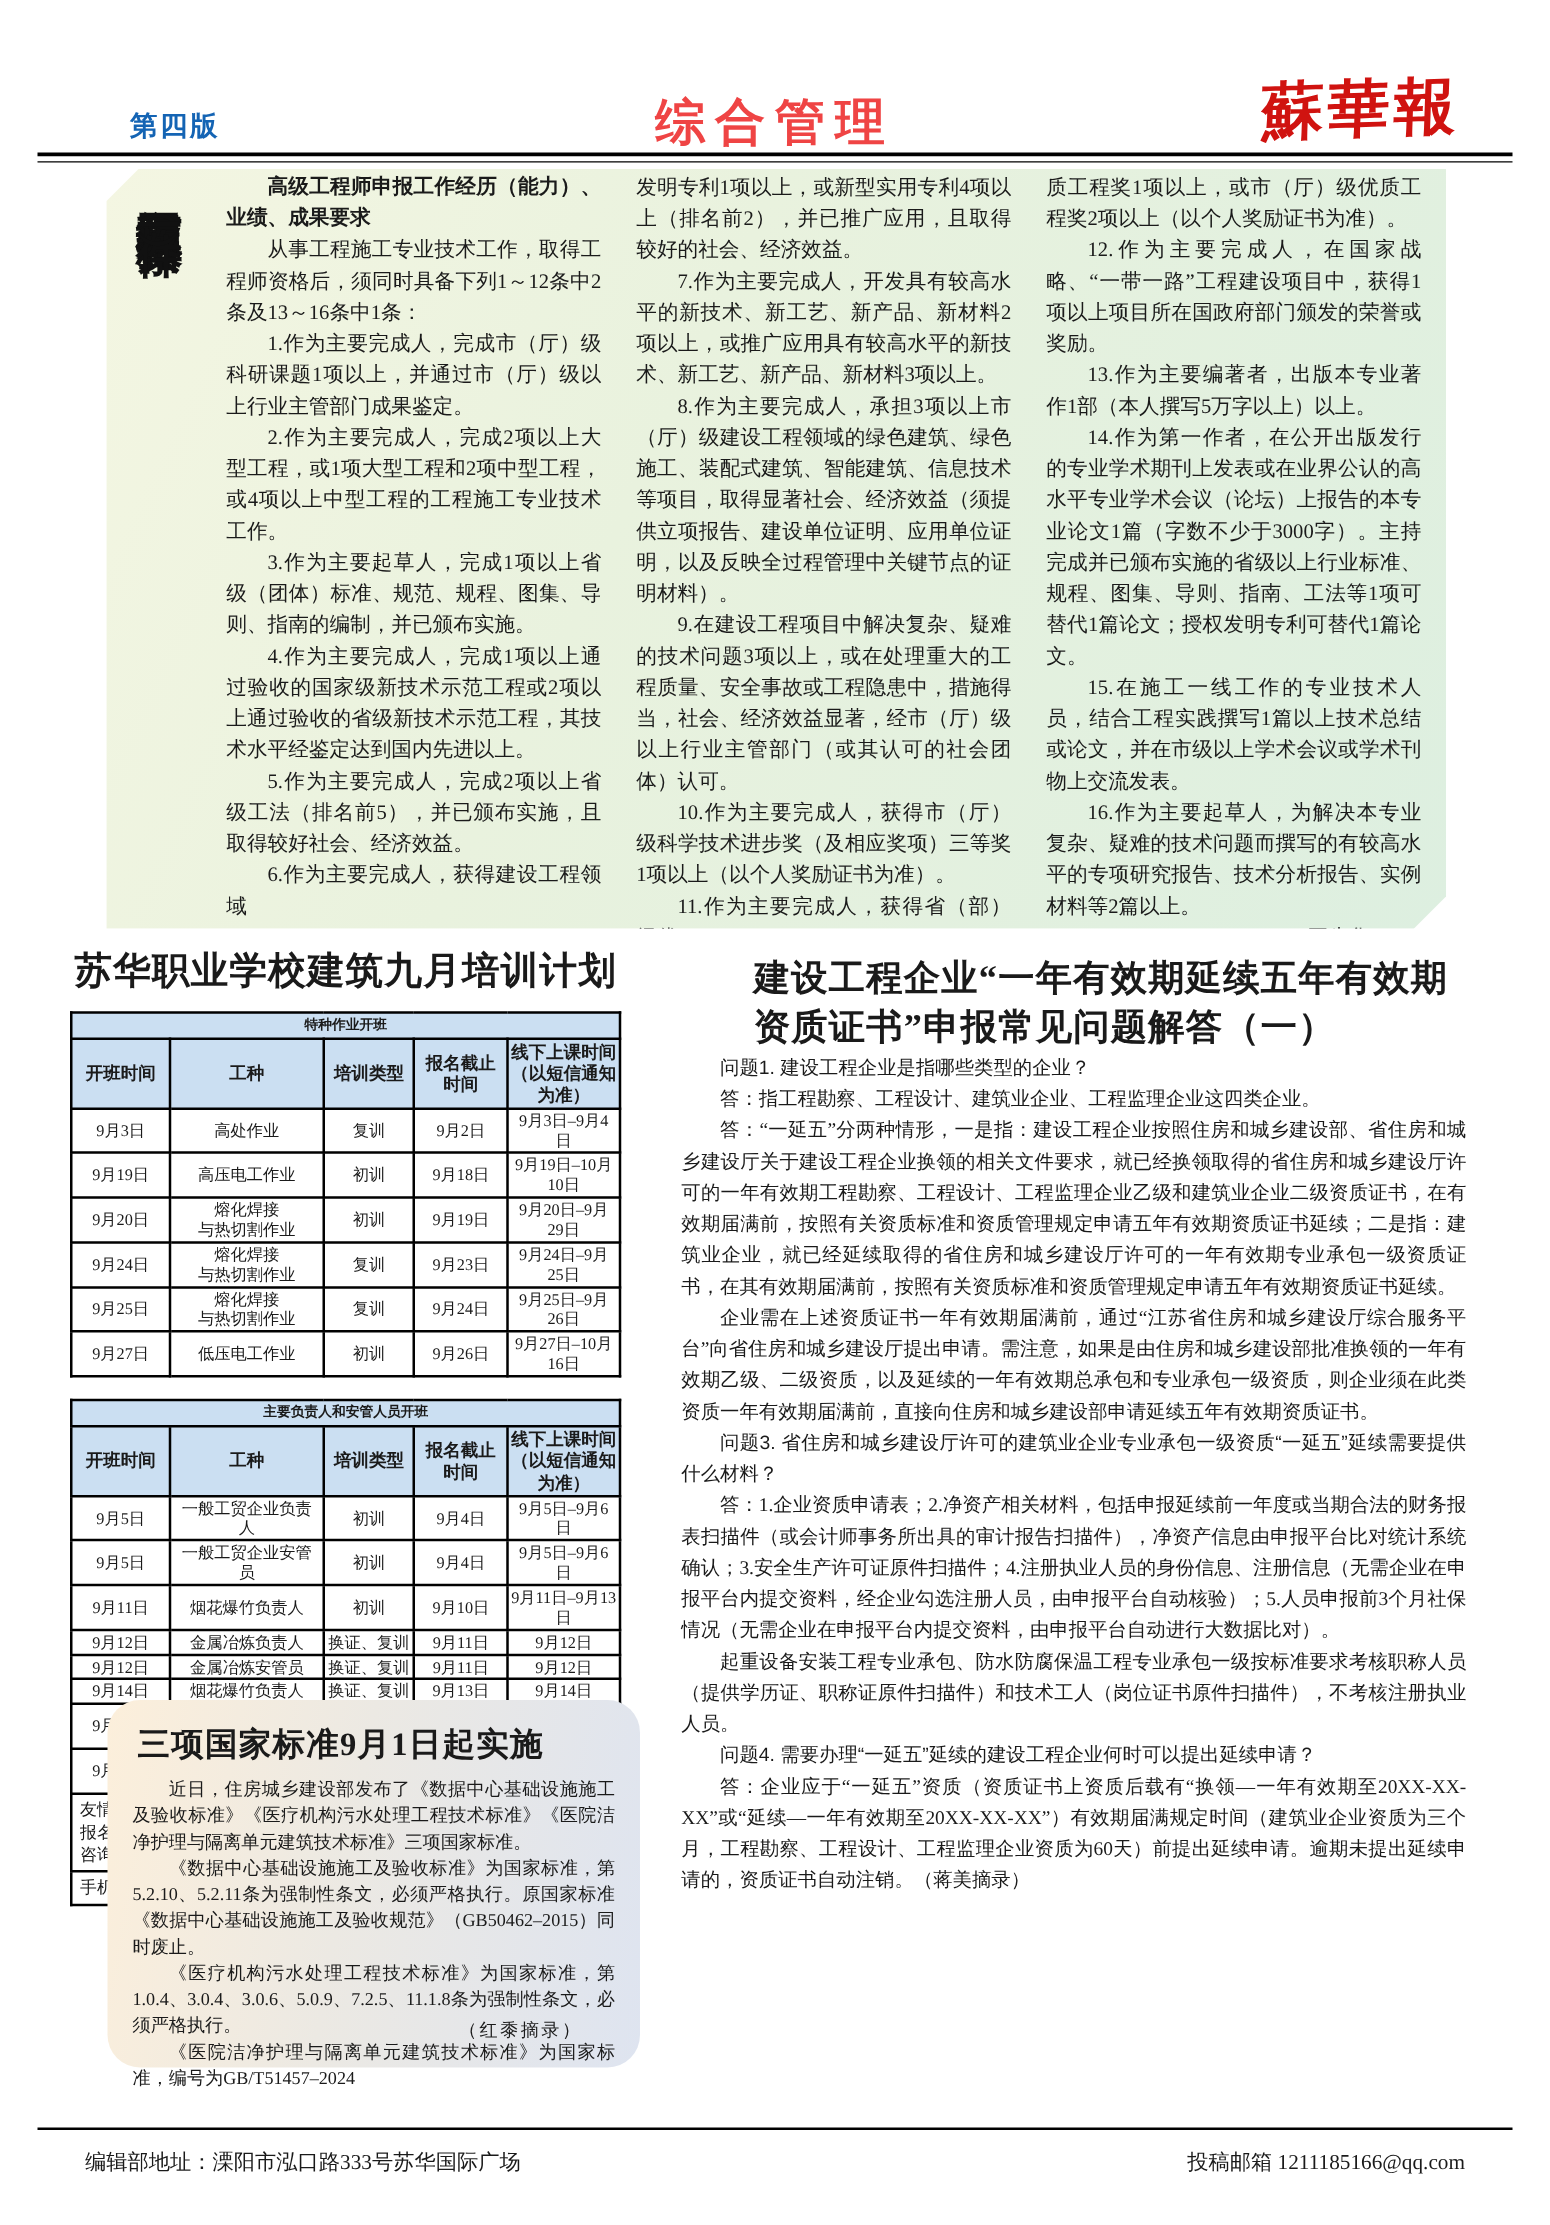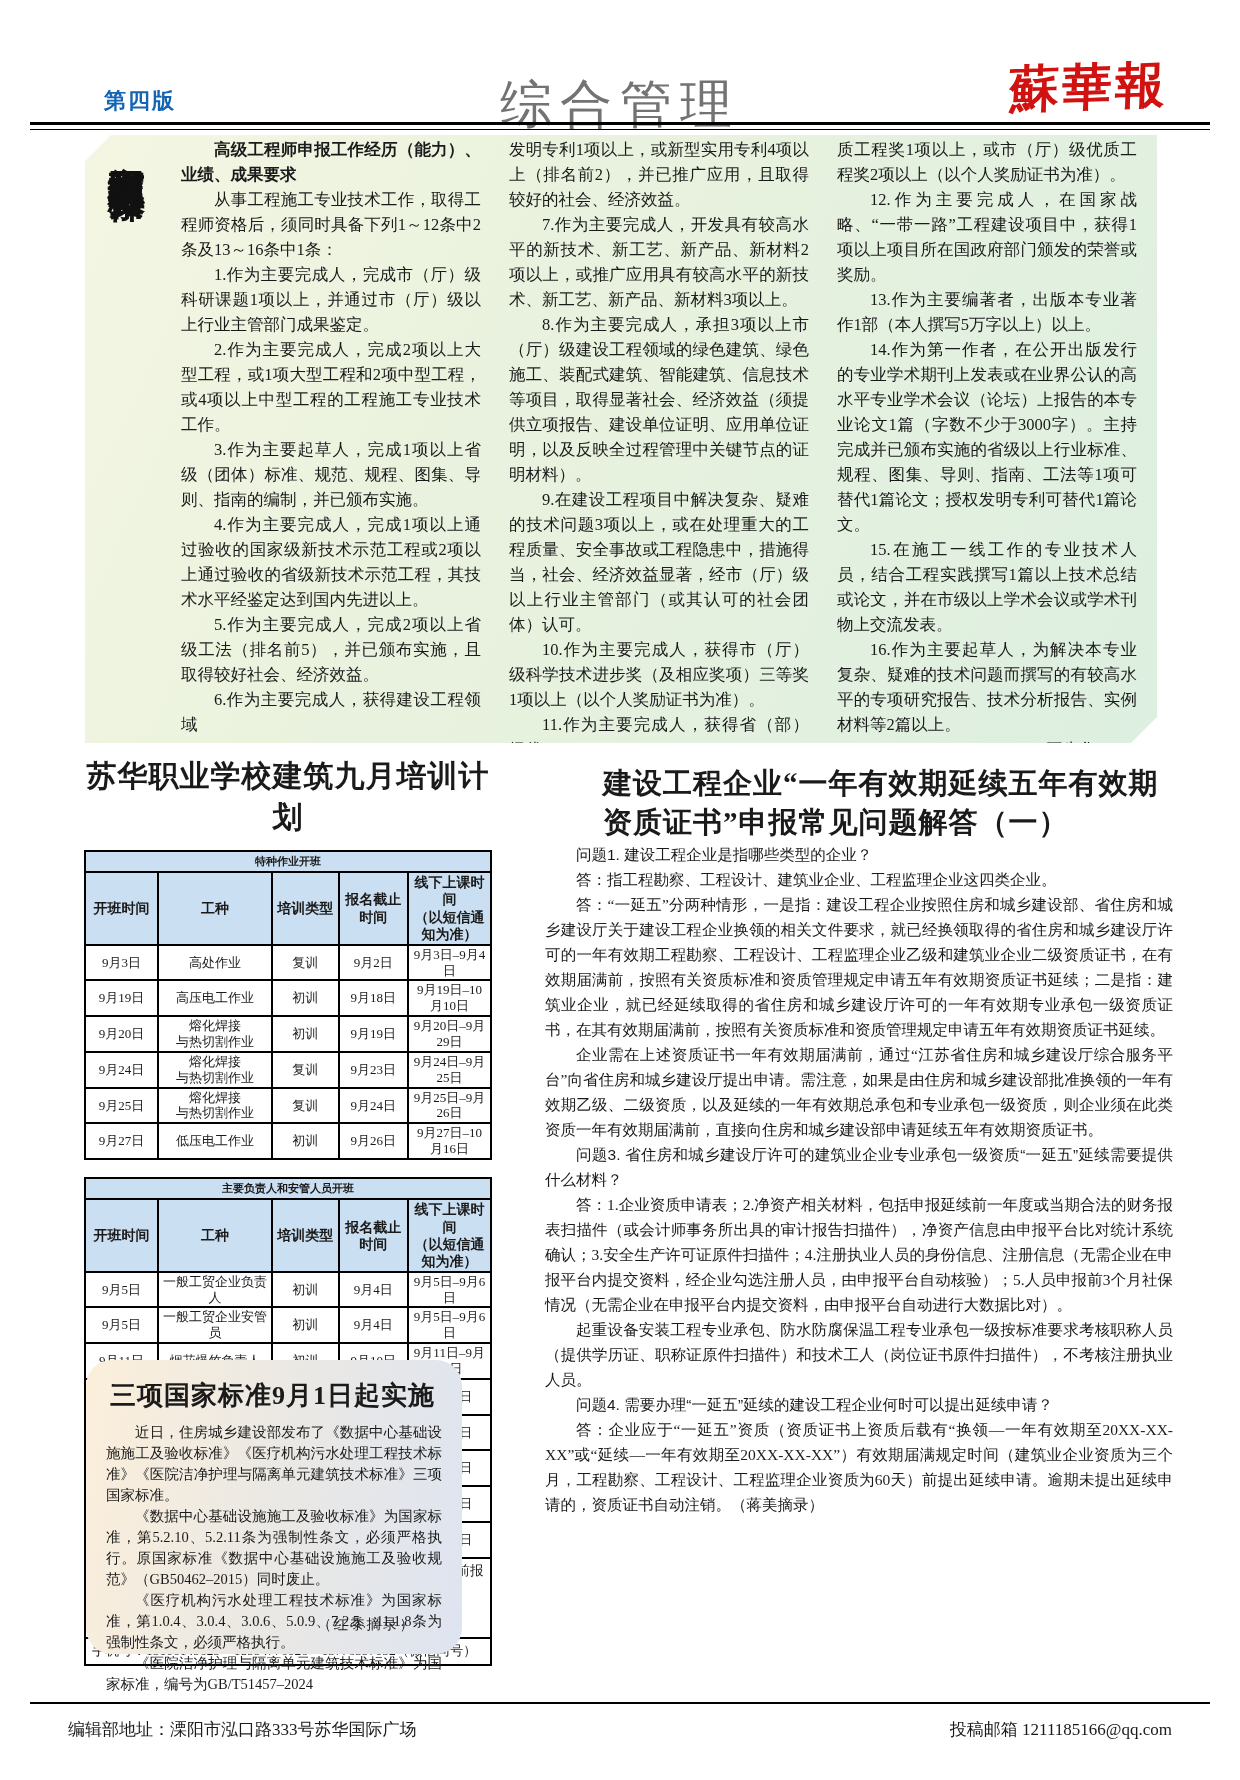--- a/index.html
+++ b/index.html
@@ -2,60 +2,60 @@
 <html><head>
 <meta charset="utf-8">
 <style>
   html,body{margin:0;padding:0;background:#e8e8e8;}
   .page{position:relative;width:1240px;height:1780px;background:#ffffff;margin:0 auto;
         font-family:"Liberation Serif","DejaVu Serif",serif;color:#1a1a1a;overflow:hidden;}
 
   
   .edition{position:absolute;left:68px;top:86px;font-size:22px;font-weight:bold;
            color:#1464b4;font-family:"Liberation Sans","DejaVu Sans",sans-serif;letter-spacing:2px;margin-left:36px;}
-  .section-title{position:absolute;left:0;right:0;top:70px;text-align:center;font-size:52px;
-           font-weight:400;letter-spacing:8px;font-family:"Liberation Sans","DejaVu Sans",sans-serif;color:#737373;}
+  .section-title{position:absolute;left:0;right:0;top:70px;text-align:center;font-size:40px;
+           font-weight:700;letter-spacing:8px;font-family:"Liberation Sans","DejaVu Sans",sans-serif;color:#ef4444;}
   .masthead{position:absolute;right:72px;top:54px;color:#d01310;font-size:50px;font-weight:900;
            letter-spacing:3px;transform:rotate(-2deg) skewX(-4deg);font-family:"Liberation Serif","DejaVu Serif",serif;}
   .header-rule{position:absolute;left:30px;right:30px;top:122px;height:4px;
            border-top:3px solid #000;border-bottom:1px solid #000;}
 
   
   .feature{position:absolute;left:85px;top:135px;width:1072px;height:608px;box-sizing:border-box;
            background:linear-gradient(115deg,#f4f6e2 0%,#e9f2de 40%,#ddefe0 100%);
            clip-path:polygon(26px 0,calc(100% - 0px) 0,100% 0,100% calc(100% - 26px),calc(100% - 26px) 100%,0 100%,0 26px);
            display:flex;gap:28px;padding:2px 20px 17px 14px;}
   .v-title{writing-mode:vertical-rl;font-size:37px;font-weight:900;letter-spacing:2px;
            line-height:54px;color:#111;flex:0 0 54px;font-family:"Liberation Serif","DejaVu Serif",serif;}
   .f-col{width:314px;font-size:16.5px;line-height:25px;text-align:justify;}
   .f-col p,.qa-body p,.standards-body p{margin:0;text-indent:2em;}
   .f-col p.noindent,.qa-body p.noindent{text-indent:0;}
   .f-col p.bold{font-weight:bold;font-family:"Liberation Sans","DejaVu Sans",sans-serif;}
   .f-col p.right{text-align:right;text-indent:0;padding-right:1.5em;}
 
   
-  .training{position:absolute;left:84px;top:756px;width:408px;}
+  .training{position:absolute;left:56px;top:756px;width:441px;}
   .training-title{text-align:center;font-size:30px;font-weight:900;letter-spacing:1px;margin:0 0 12px 0;}
   table.sched{width:100%;border-collapse:collapse;table-layout:fixed;margin-bottom:17px;}
   table.sched th,table.sched td{border:2px solid #000;text-align:center;padding:1px 2px;
         font-size:13px;line-height:1.22;}
   table.sched th{background:#cbdff2;font-weight:bold;font-size:14px;
         font-family:"Liberation Sans","DejaVu Sans",sans-serif;}
   table.sched th.tcap{font-size:11px;padding:3px 15px;margin-top:44px;}
   table.sched td{font-family:"Liberation Serif","DejaVu Serif",serif;}
   table.sched td.notes{text-align:left;padding:3px 6px;font-size:13.5px;line-height:1.35;}
 
   
   .qa{position:absolute;left:545px;top:764px;width:628px;}
   .qa-title{margin-left:58px;font-size:29px;font-weight:900;line-height:39px;letter-spacing:1px;}
   .qa-body p{font-size:15.5px;line-height:25px;text-align:justify;}
   .qa-body p.bold{font-weight:normal;font-family:"Liberation Sans","DejaVu Sans",sans-serif;}
 
   
-  .standards{position:absolute;left:86px;top:1360px;width:376px;height:294px;box-sizing:border-box;
+  .standards{position:absolute;left:86px;top:1360px;width:426px;height:294px;box-sizing:border-box;
         border-radius:26px;background:linear-gradient(100deg,#fcefdb 0%,#ece9e3 45%,#dee4f0 100%);
         padding:16px 20px 14px 20px;}
   .standards-title{font-size:26px;font-weight:900;letter-spacing:1px;margin:2px 0 9px 4px;}
   .standards-body p{font-size:14.5px;line-height:21px;text-align:justify;}
   .standards-byline{position:absolute;right:46px;bottom:20px;font-size:14.5px;letter-spacing:2px;}
 
   
   .footer-rule{position:absolute;left:30px;right:30px;top:1702px;border-top:2px solid #000;}
   .footer-left{position:absolute;left:68px;top:1718px;font-size:17px;}
   .footer-right{position:absolute;right:68px;top:1718px;font-size:17px;}

